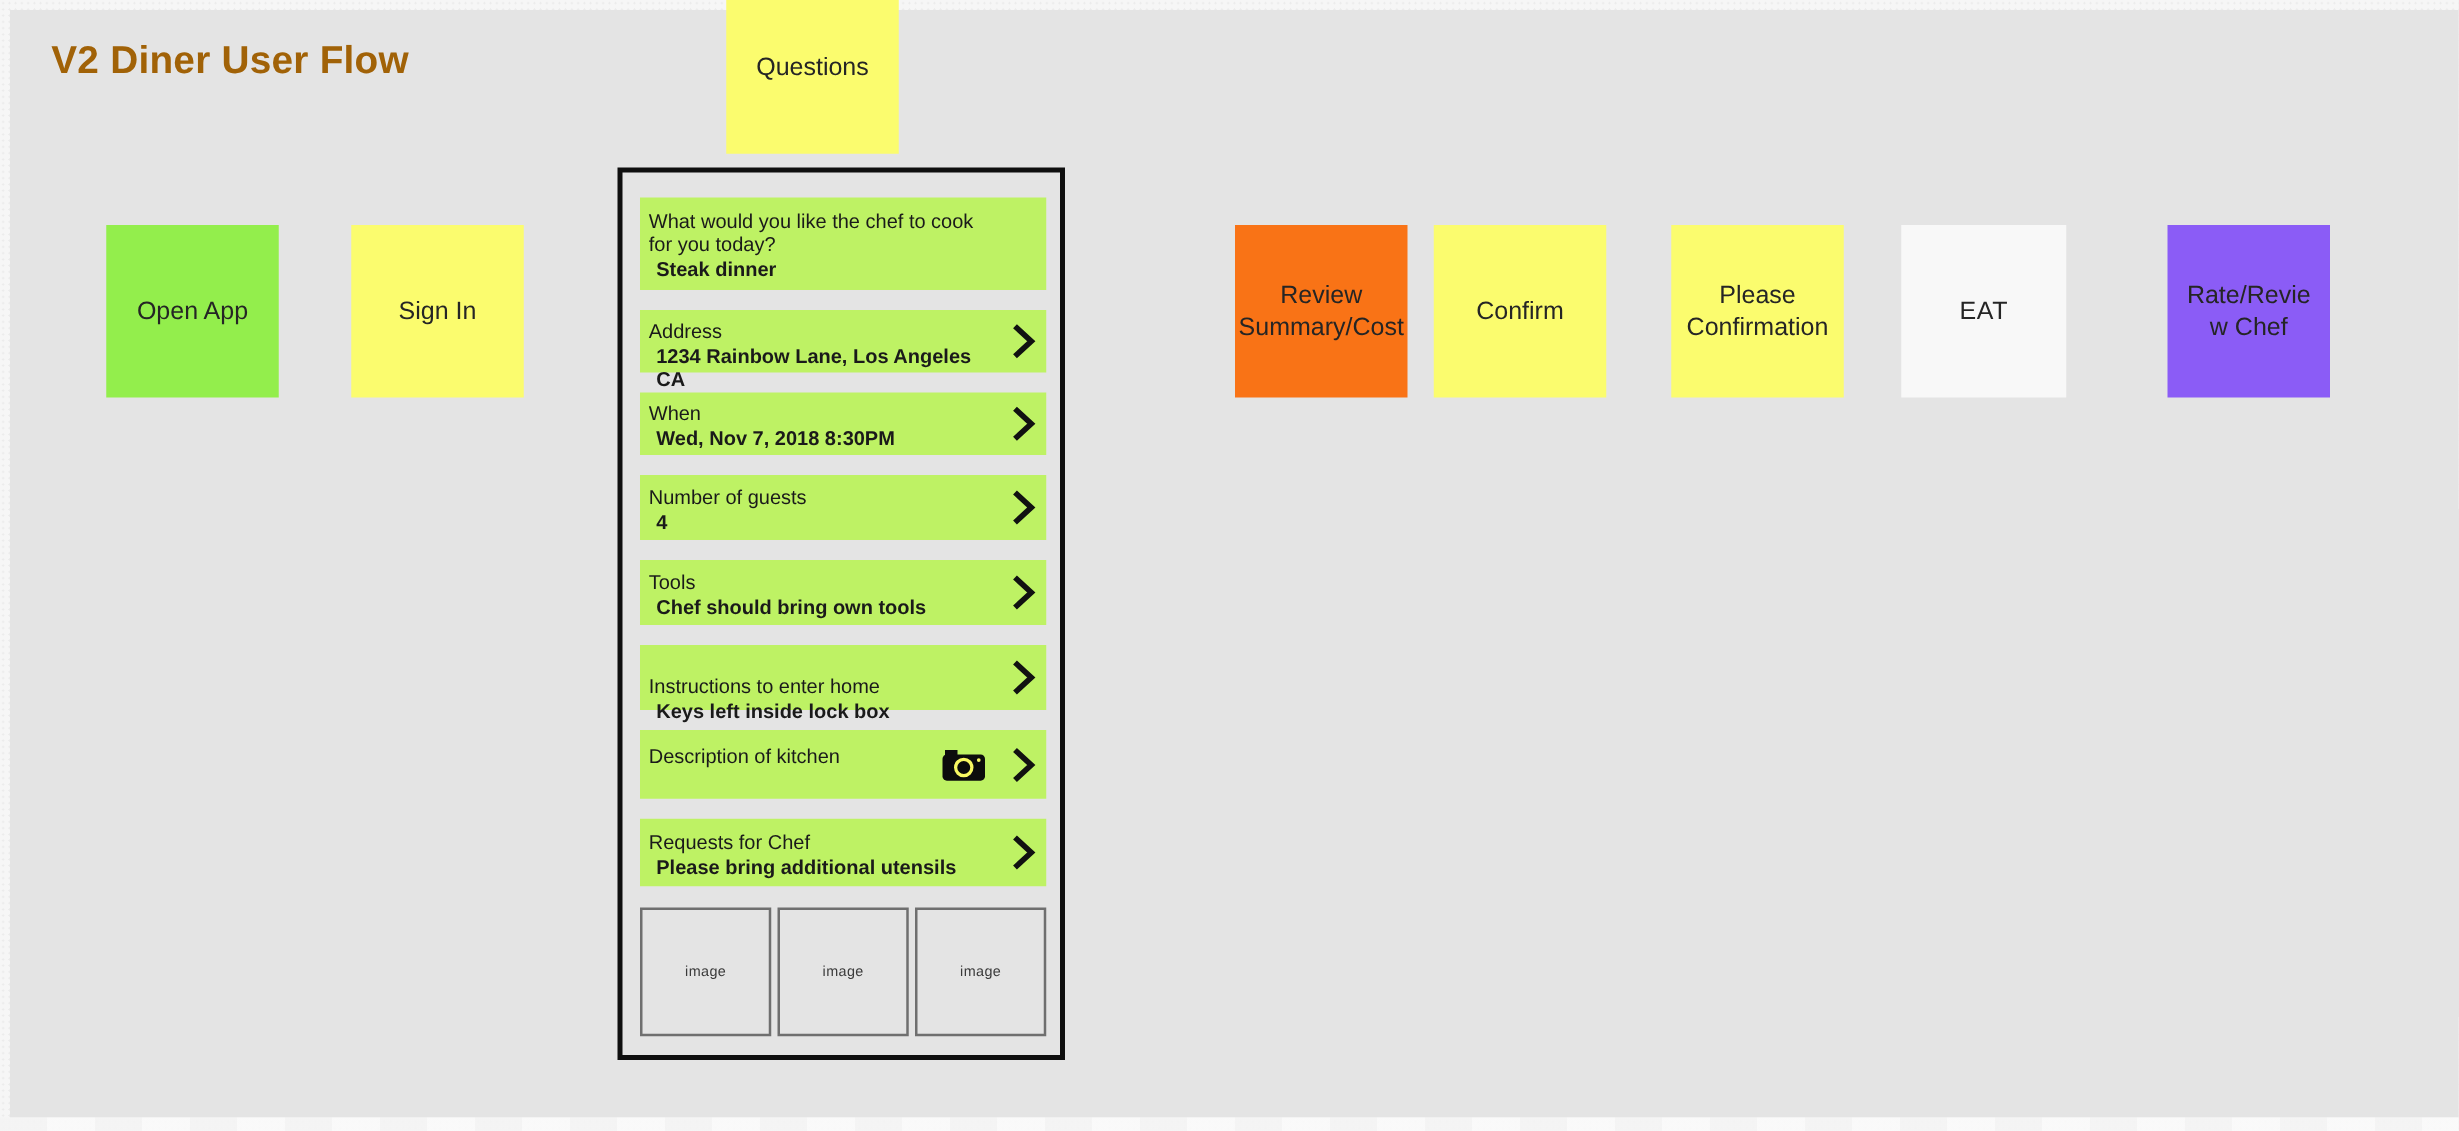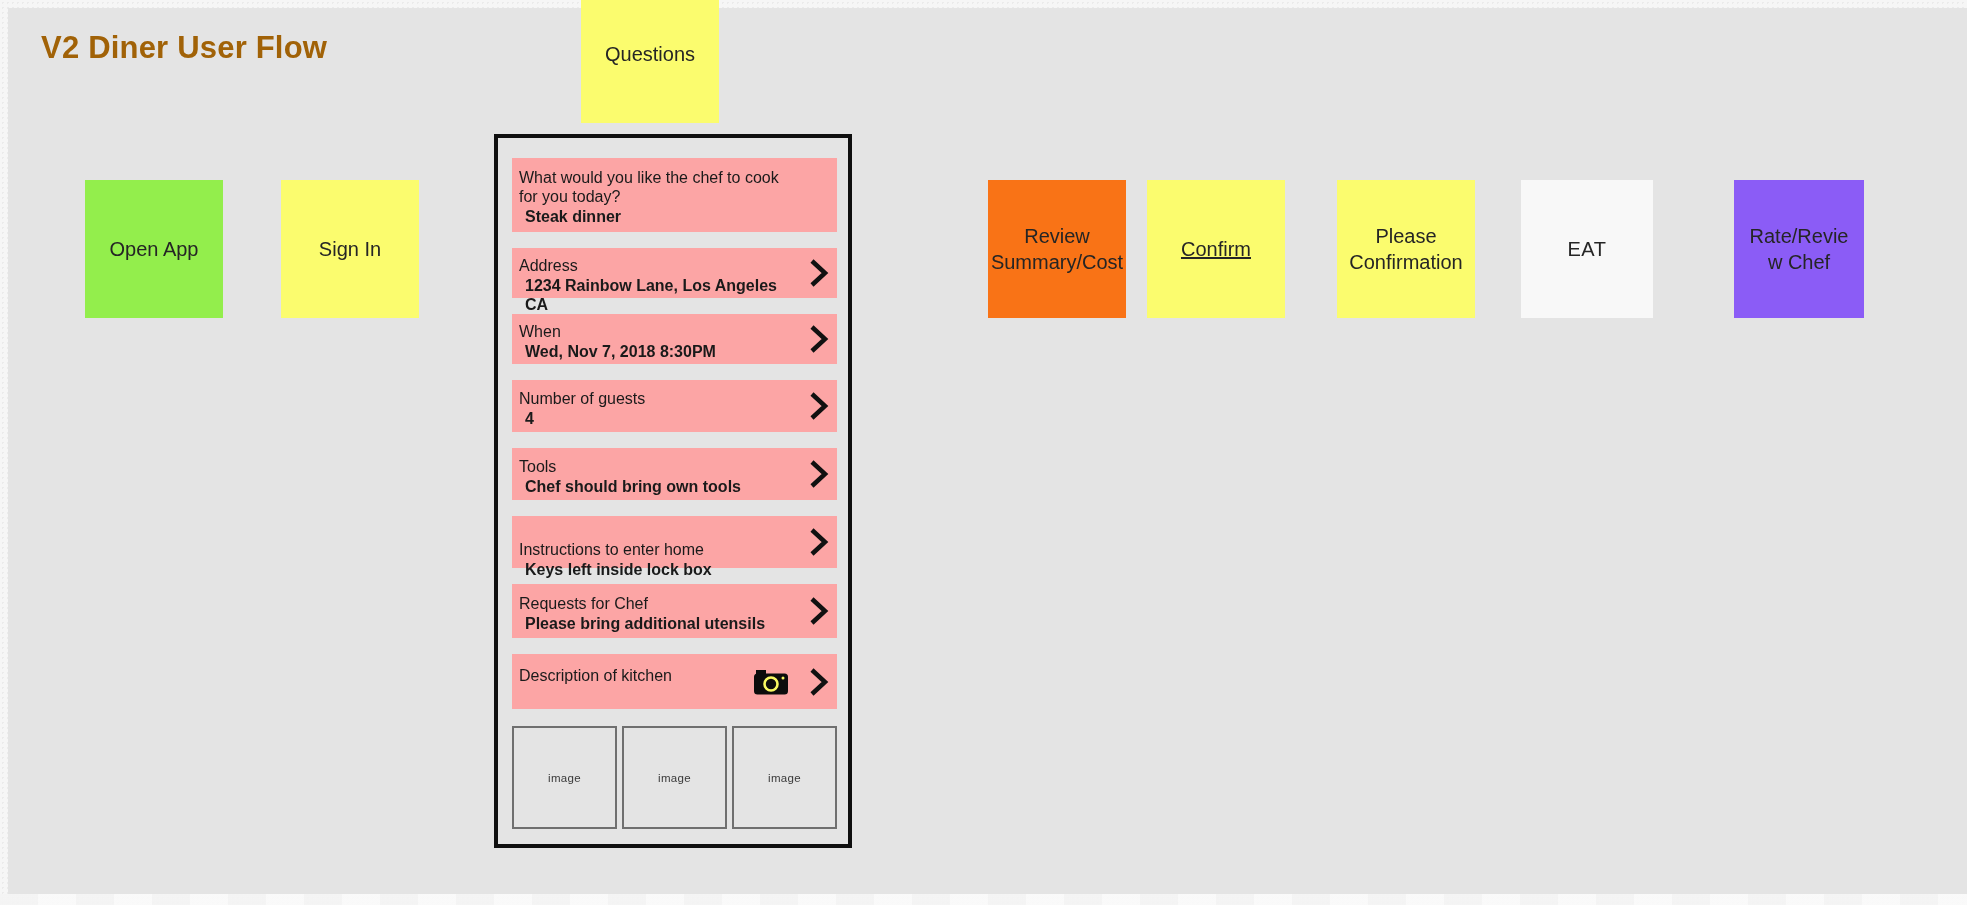--- a/index.html
+++ b/index.html
@@ -28,32 +28,32 @@
   .note{
     position:absolute;width:138px;height:138px;
     display:flex;align-items:center;justify-content:center;
     text-align:center;font-size:20px;line-height:26px;color:#252525;
     white-space:pre-line;
   }
   .note-questions{left:581px;top:-15px;background:#fbfc6e;}
   .note-open-app{left:85px;top:180px;background:#93ee4c;}
   .note-sign-in{left:281px;top:180px;background:#fbfc6e;}
   .note-review{left:988px;top:180px;background:#f97316;}
-  .note-confirm{left:1147px;top:180px;background:#fbfc6e;text-decoration:underline;}
+  .note-confirm{left:1147px;top:180px;background:#fbfc6e;}
   .note-receive{left:1337px;top:180px;background:#fbfc6e;}
   .note-eat{left:1521px;top:180px;width:132px;background:#f8f8f8;letter-spacing:.5px;}
   .note-rate{left:1700px;top:180px;width:130px;background:#8b5cf6;margin-left:34px;}
   .panel{
     position:absolute;left:494px;top:134px;width:358px;height:714px;
     border:4px solid #0f0f0f;box-sizing:border-box;
     padding:20px 11px 0 14px;
   }
   .qrow{
     position:relative;
-    background:#fca5a5;
+    background:#bef264;
     margin-bottom:16px;
     padding:8px 34px 0 7px;
     box-sizing:border-box;
     color:#1a1a1a;
   }
   .qrow .label{font-size:16px;line-height:19px;white-space:pre-line;}
   .qrow .value{font-size:16px;line-height:19px;font-weight:700;padding-left:6px;margin-top:1px;}
   .r1{height:74px;padding-top:10px;}
   .r2{height:50px;}
   .r3{height:50px;}
@@ -158,36 +158,36 @@
   </div>
 
   <div class="qrow r6">
     <div class="label">Instructions to enter home</div>
     <div class="value">Keys left inside lock box</div>
     <svg class="chev" viewBox="0 0 22 30">
         <path d="M5 3 L18 15 L5 27" fill="none" stroke="#111" stroke-width="4.5"></path>
       </svg>
   </div>
 
-  <div class="qrow r7">
-    <div class="label">Requests for Chef</div>
-    <div class="value">Please bring additional utensils</div>
-    <svg class="chev" viewBox="0 0 22 30">
-        <path d="M5 3 L18 15 L5 27" fill="none" stroke="#111" stroke-width="4.5"></path>
-      </svg>
-  </div>
-
   <div class="qrow r8">
     <div class="label">Description of kitchen</div>
     <svg class="camera" viewBox="0 0 36 27">
       <rect x="3" y="1.5" width="10" height="6" fill="#0c0c0c"></rect>
       <rect x="1" y="5" width="34" height="21" rx="3.5" fill="#0c0c0c"></rect>
       <circle cx="18" cy="15.5" r="6.5" fill="none" stroke="#f8f862" stroke-width="2.6"></circle>
       <circle cx="30" cy="9.5" r="1.5" fill="#f8f862"></circle>
     </svg>
+    <svg class="chev" viewBox="0 0 22 30">
+        <path d="M5 3 L18 15 L5 27" fill="none" stroke="#111" stroke-width="4.5"></path>
+      </svg>
+  </div>
+
+  <div class="qrow r7">
+    <div class="label">Requests for Chef</div>
+    <div class="value">Please bring additional utensils</div>
     <svg class="chev" viewBox="0 0 22 30">
         <path d="M5 3 L18 15 L5 27" fill="none" stroke="#111" stroke-width="4.5"></path>
       </svg>
   </div>
 
   <div class="img-row">
     <div class="img-box">
       <span>image</span>
     </div>
     <div class="img-box">

